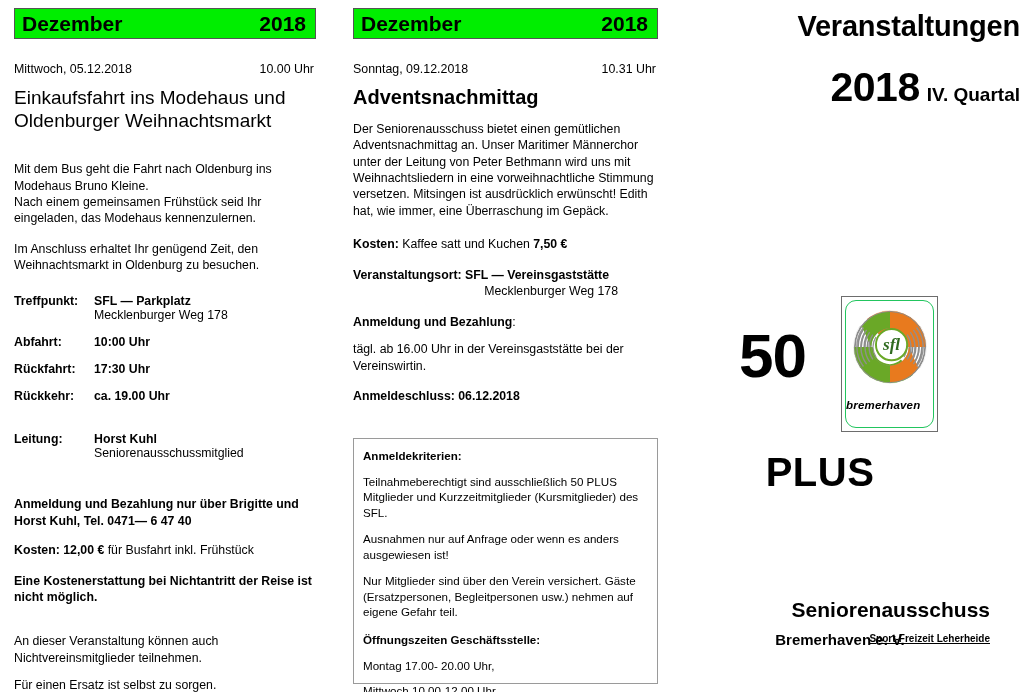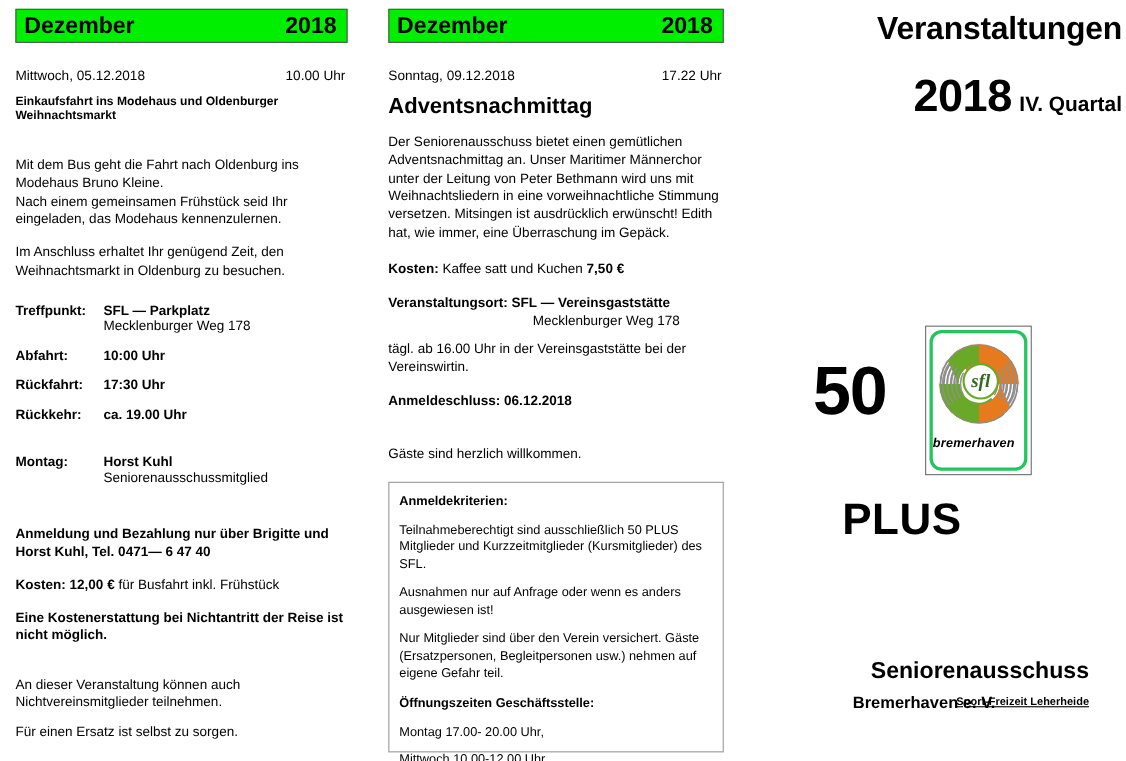--- a/index.html
+++ b/index.html
@@ -48,22 +48,22 @@
     display: flex;
     justify-content: space-between;
     font-size: 12.4px;
     font-weight: normal;
     margin-top: 23px;
   }
   .meta-row .meta-time { padding-right: 2px; }
 
   
   .ev-title {
-    font-size: 11px;
-    font-weight: bold;
+    font-size: 19px;
+    font-weight: normal;
     line-height: 1.22;
     margin-top: 10px;
   }
   .ev-title-big {
     font-size: 20px;
     font-weight: bold;
     line-height: 1.2;
     margin-top: 9px;
   }
 
@@ -181,21 +181,21 @@
     left: 151px;
     top: 296px;
     width: 97px;
     height: 136px;
     border: 1px solid #6d6d6d;
     background: #ffffff;
     padding: 3px;
   }
   .logo-inner {
     width: 100%; height: 100%;
-    border: 3px solid #22c55e;
+    border: 1px solid #22c55e;
     border-radius: 11px;
     background: #ffffff;
     position: relative;
     overflow: hidden;
   }
   .logo-mark {
     position: absolute;
     left: 50%;
     top: 7px;
     transform: translateX(-50%);
@@ -276,21 +276,21 @@
       <span class="k">Rückfahrt:</span>
       <span class="v">17:30 Uhr</span>
     </div>
 
     <div class="def">
       <span class="k">Rückkehr:</span>
       <span class="v">ca. 19.00 Uhr</span>
     </div>
 
     <div class="def" style="margin-top:29px">
-      <span class="k">Montag:</span>
+      <span class="k">Leitung:</span>
       <span class="v">
         <span>Horst Kuhl</span>
         <span class="sub">Seniorenausschussmitglied</span>
       </span>
     </div>
 
     <div class="para b" style="margin-top:36px">Anmeldung und Bezahlung nur über Brigitte und Horst Kuhl, Tel. 0471— 6 47 40</div>
 
     <div class="line">
       <b>Kosten:</b>
@@ -305,39 +305,42 @@
 
   <div class="col col2">
 
     <div class="month-bar">
       <span class="m-name">Dezember</span>
       <span class="m-year">2018</span>
     </div>
 
     <div class="meta-row">
       <span>Sonntag, 09.12.2018</span>
-      <span class="meta-time">17.22 Uhr</span>
+      <span class="meta-time">10.31 Uhr</span>
     </div>
 
     <div class="ev-title-big">Adventsnachmittag</div>
 
     <div class="para" style="margin-top:12px">Der Seniorenausschuss bietet einen gemütlichen Adventsnachmittag an. Unser Maritimer Männerchor unter der Leitung von Peter Bethmann wird uns mit Weihnachtsliedern in eine vorweihnachtliche Stimmung versetzen. Mitsingen ist ausdrücklich erwünscht! Edith hat, wie immer, eine Überraschung im Gepäck.</div>
 
     <div class="line" style="margin-top:17px">
       <b>Kosten:</b>
       <span>Kaffee satt und Kuchen</span>
       <b>7,50 €</b>
     </div>
 
     <div class="line" style="margin-top:14px">
       <b>Veranstaltungsort:</b>
       <b>SFL — Vereinsgaststätte</b>
     </div>
     <div class="venue-sub">Mecklenburger Weg 178</div>
 
+    <div class="line" style="margin-top:16px">
+      <b>Anmeldung und Bezahlung</b><span>:</span>
+    </div>
 
     <div class="para" style="margin-top:11px">tägl. ab 16.00 Uhr in der Vereinsgaststätte bei der Vereinswirtin.</div>
 
     <div class="line" style="margin-top:14px">
       <b>Anmeldeschluss:</b>
       <b>06.12.2018</b>
     </div>
 
     <div class="para" style="margin-top:32px">Gäste sind herzlich willkommen.</div>
   </div>

